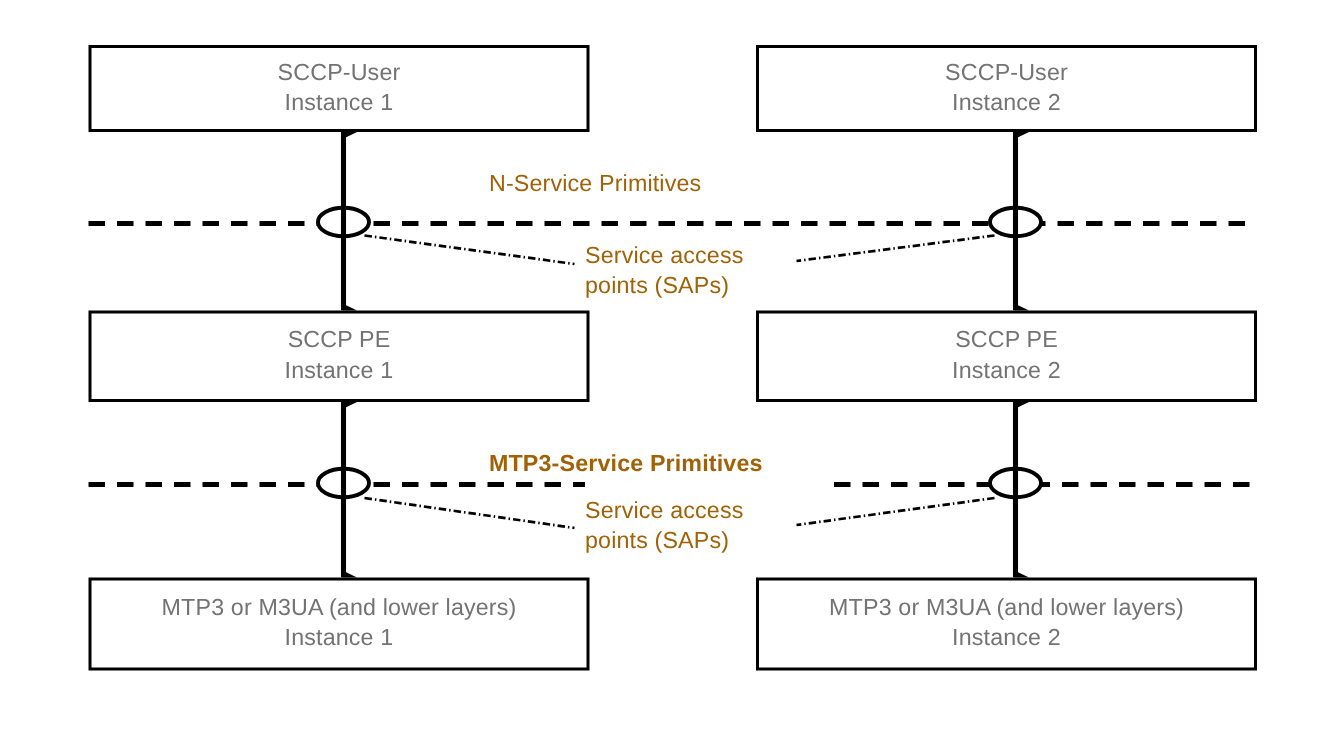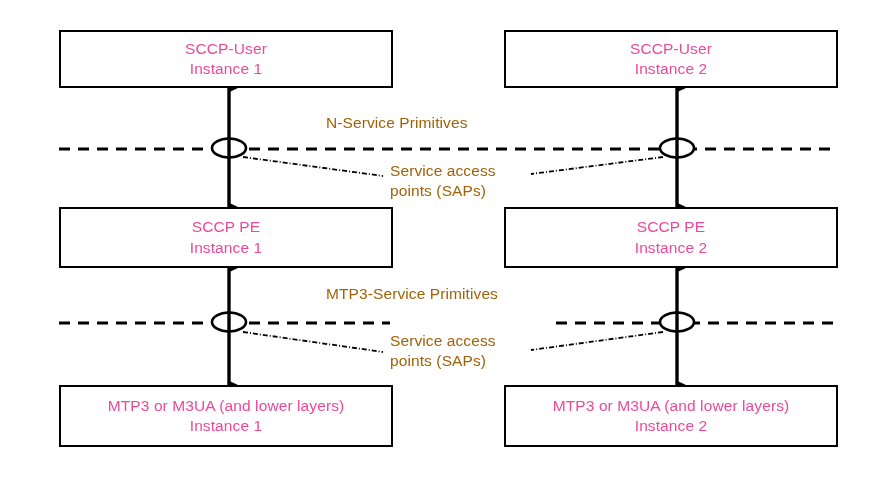--- a/index.html
+++ b/index.html
@@ -17,21 +17,21 @@
     border:2px solid #000000;
     background:#ffffff;
     display:flex;
     flex-direction:column;
     align-items:center;
     justify-content:center;
     z-index:5;
   }
   .box .line{
     font-size:15.5px;
-    color:#ec4899;
+    color:#737373;
     line-height:1.32;
     white-space:nowrap;
     letter-spacing:0.1px;
   }
   .label{
     position:absolute;
     font-size:15.5px;
     color:#a16207;
     line-height:1.32;
     white-space:nowrap;
@@ -125,21 +125,21 @@
     <line x1="229" y1="312.5" x2="229" y2="331.5" stroke="#000000" stroke-width="3.4"></line>
 
     <ellipse cx="677" cy="322" rx="17" ry="9.5" fill="#ffffff" stroke="#000000" stroke-width="2.6"></ellipse>
     <line x1="677" y1="312.5" x2="677" y2="331.5" stroke="#000000" stroke-width="3.4"></line>
   </svg>
 
   <div class="label" style="left:326px;top:113px;">
     <span class="line">N-Service Primitives</span>
   </div>
 
-  <div class="label" style="left:326px;top:284px;">
+  <div class="label" style="left:326px;top:300px;font-weight:bold;">
     <span class="line">MTP3-Service Primitives</span>
   </div>
 
   <div class="label" style="left:390px;top:161px;">
     <span class="line">Service access</span>
     <span class="line">points (SAPs)</span>
   </div>
 
   <div class="label" style="left:390px;top:331px;">
     <span class="line">Service access</span>

